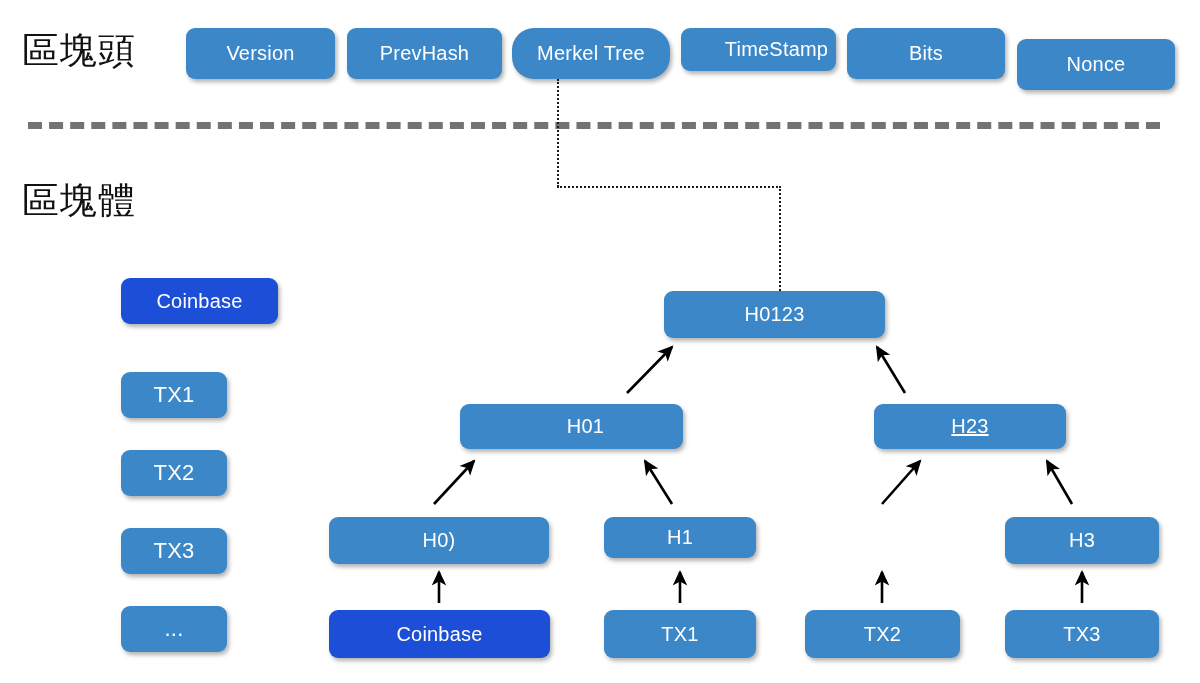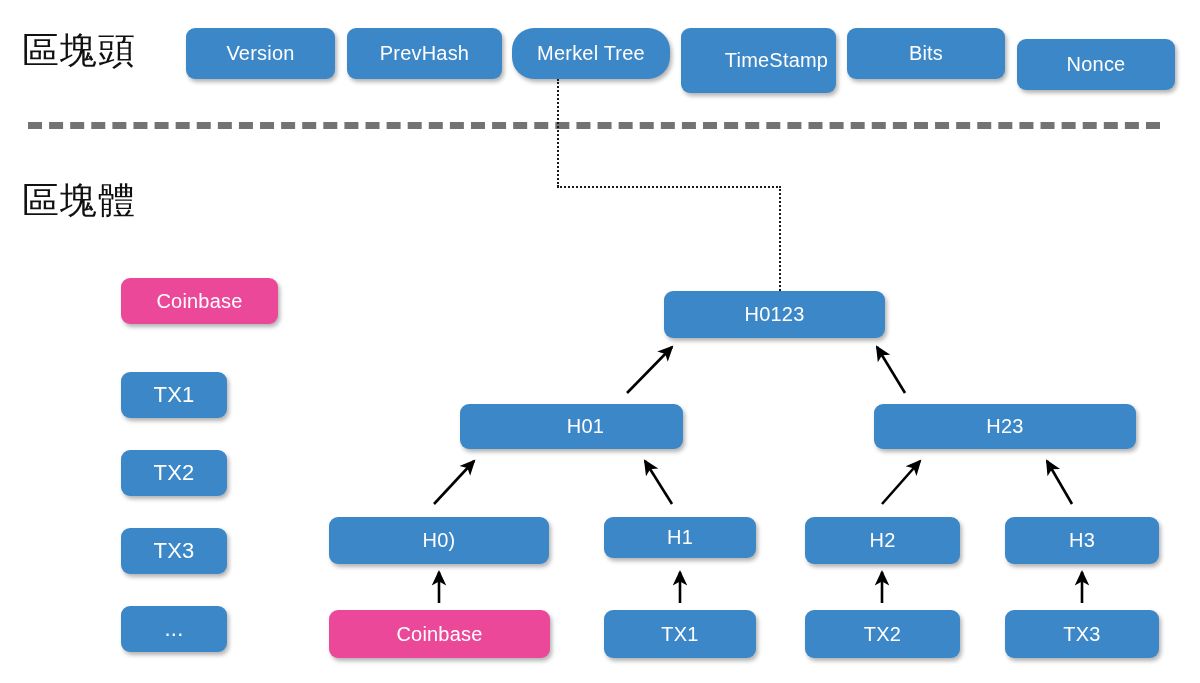--- a/index.html
+++ b/index.html
@@ -39,21 +39,21 @@
     align-items: center;
     justify-content: center;
     font-size: 20px;
     font-weight: 400;
     letter-spacing: 0.2px;
     white-space: nowrap;
     box-shadow: 2px 3px 4px rgba(0,0,0,0.30);
     user-select: none;
   }
   .node.blue   { background: #3c87c8; }
-  .node.orange { background: #ec4899; }
+  .node.orange { background: #1d4ed8; }
   .node.small  { font-size: 22px; }
 
   
   .divider {
     position: absolute;
     height: 0;
     border-top: 7px dashed #737373;
   }
 
   
@@ -86,21 +86,21 @@
   <div class="section-label" style="left:22px; top:182px;">區塊體</div>
 
   <div class="section-label" style="left:22px; top:32px;">區塊頭</div>
 
   <div class="node blue" style="left:186px; top:28px; width:149px; height:51px;">Version</div>
 
   <div class="node blue" style="left:347px; top:28px; width:155px; height:51px;">PrevHash</div>
 
   <div class="node blue" style="left:512px; top:28px; width:158px; height:51px;border-radius:22px;">Merkel Tree</div>
 
-  <div class="node blue" style="left:681px; top:28px; width:155px; height:65px;padding-left:36px;">TimeStamp</div>
+  <div class="node blue" style="left:681px; top:28px; width:155px; height:43px;padding-left:36px;">TimeStamp</div>
 
   <div class="node blue" style="left:847px; top:28px; width:158px; height:51px;">Bits</div>
 
   <div class="node blue" style="left:1017px; top:28px; width:158px; height:51px;margin-top:11px;">Nonce</div>
 
   <div class="divider" style="left:28px; top:122px; width:1132px;"></div>
 
   <div class="dotted-v" style="left:557px; top:79px; height:108px;"></div>
 
   <div class="dotted-h" style="left:557px; top:186px; width:224px;"></div>
@@ -114,27 +114,26 @@
   <div class="node blue small" style="left:121px; top:450px; width:106px; height:46px;">TX2</div>
 
   <div class="node blue small" style="left:121px; top:528px; width:106px; height:46px;">TX3</div>
 
   <div class="node blue small" style="left:121px; top:606px; width:106px; height:46px;">...</div>
 
   <div class="node blue" style="left:664px; top:291px; width:221px; height:47px;">H0123</div>
 
   <div class="node blue" style="left:460px; top:404px; width:223px; height:45px;padding-left:28px;">H01</div>
 
-  <div class="node blue" style="left:874px; top:404px; width:262px; height:45px;">H23</div>
+  <div class="node blue" style="left:874px; top:404px; width:192px; height:45px;text-decoration:underline;">H23</div>
 
   <div class="node blue" style="left:329px; top:517px; width:220px; height:47px;">H0)</div>
 
   <div class="node blue" style="left:604px; top:517px; width:152px; height:41px;">H1</div>
 
-  <div class="node blue" style="left:805px; top:517px; width:155px; height:47px;">H2</div>
 
   <div class="node blue" style="left:1005px; top:517px; width:154px; height:47px;">H3</div>
 
   <div class="node orange" style="left:329px; top:610px; width:221px; height:48px;">Coinbase</div>
 
   <div class="node blue" style="left:604px; top:610px; width:152px; height:48px;">TX1</div>
 
   <div class="node blue" style="left:805px; top:610px; width:155px; height:48px;">TX2</div>
 
   <div class="node blue" style="left:1005px; top:610px; width:154px; height:48px;">TX3</div>

